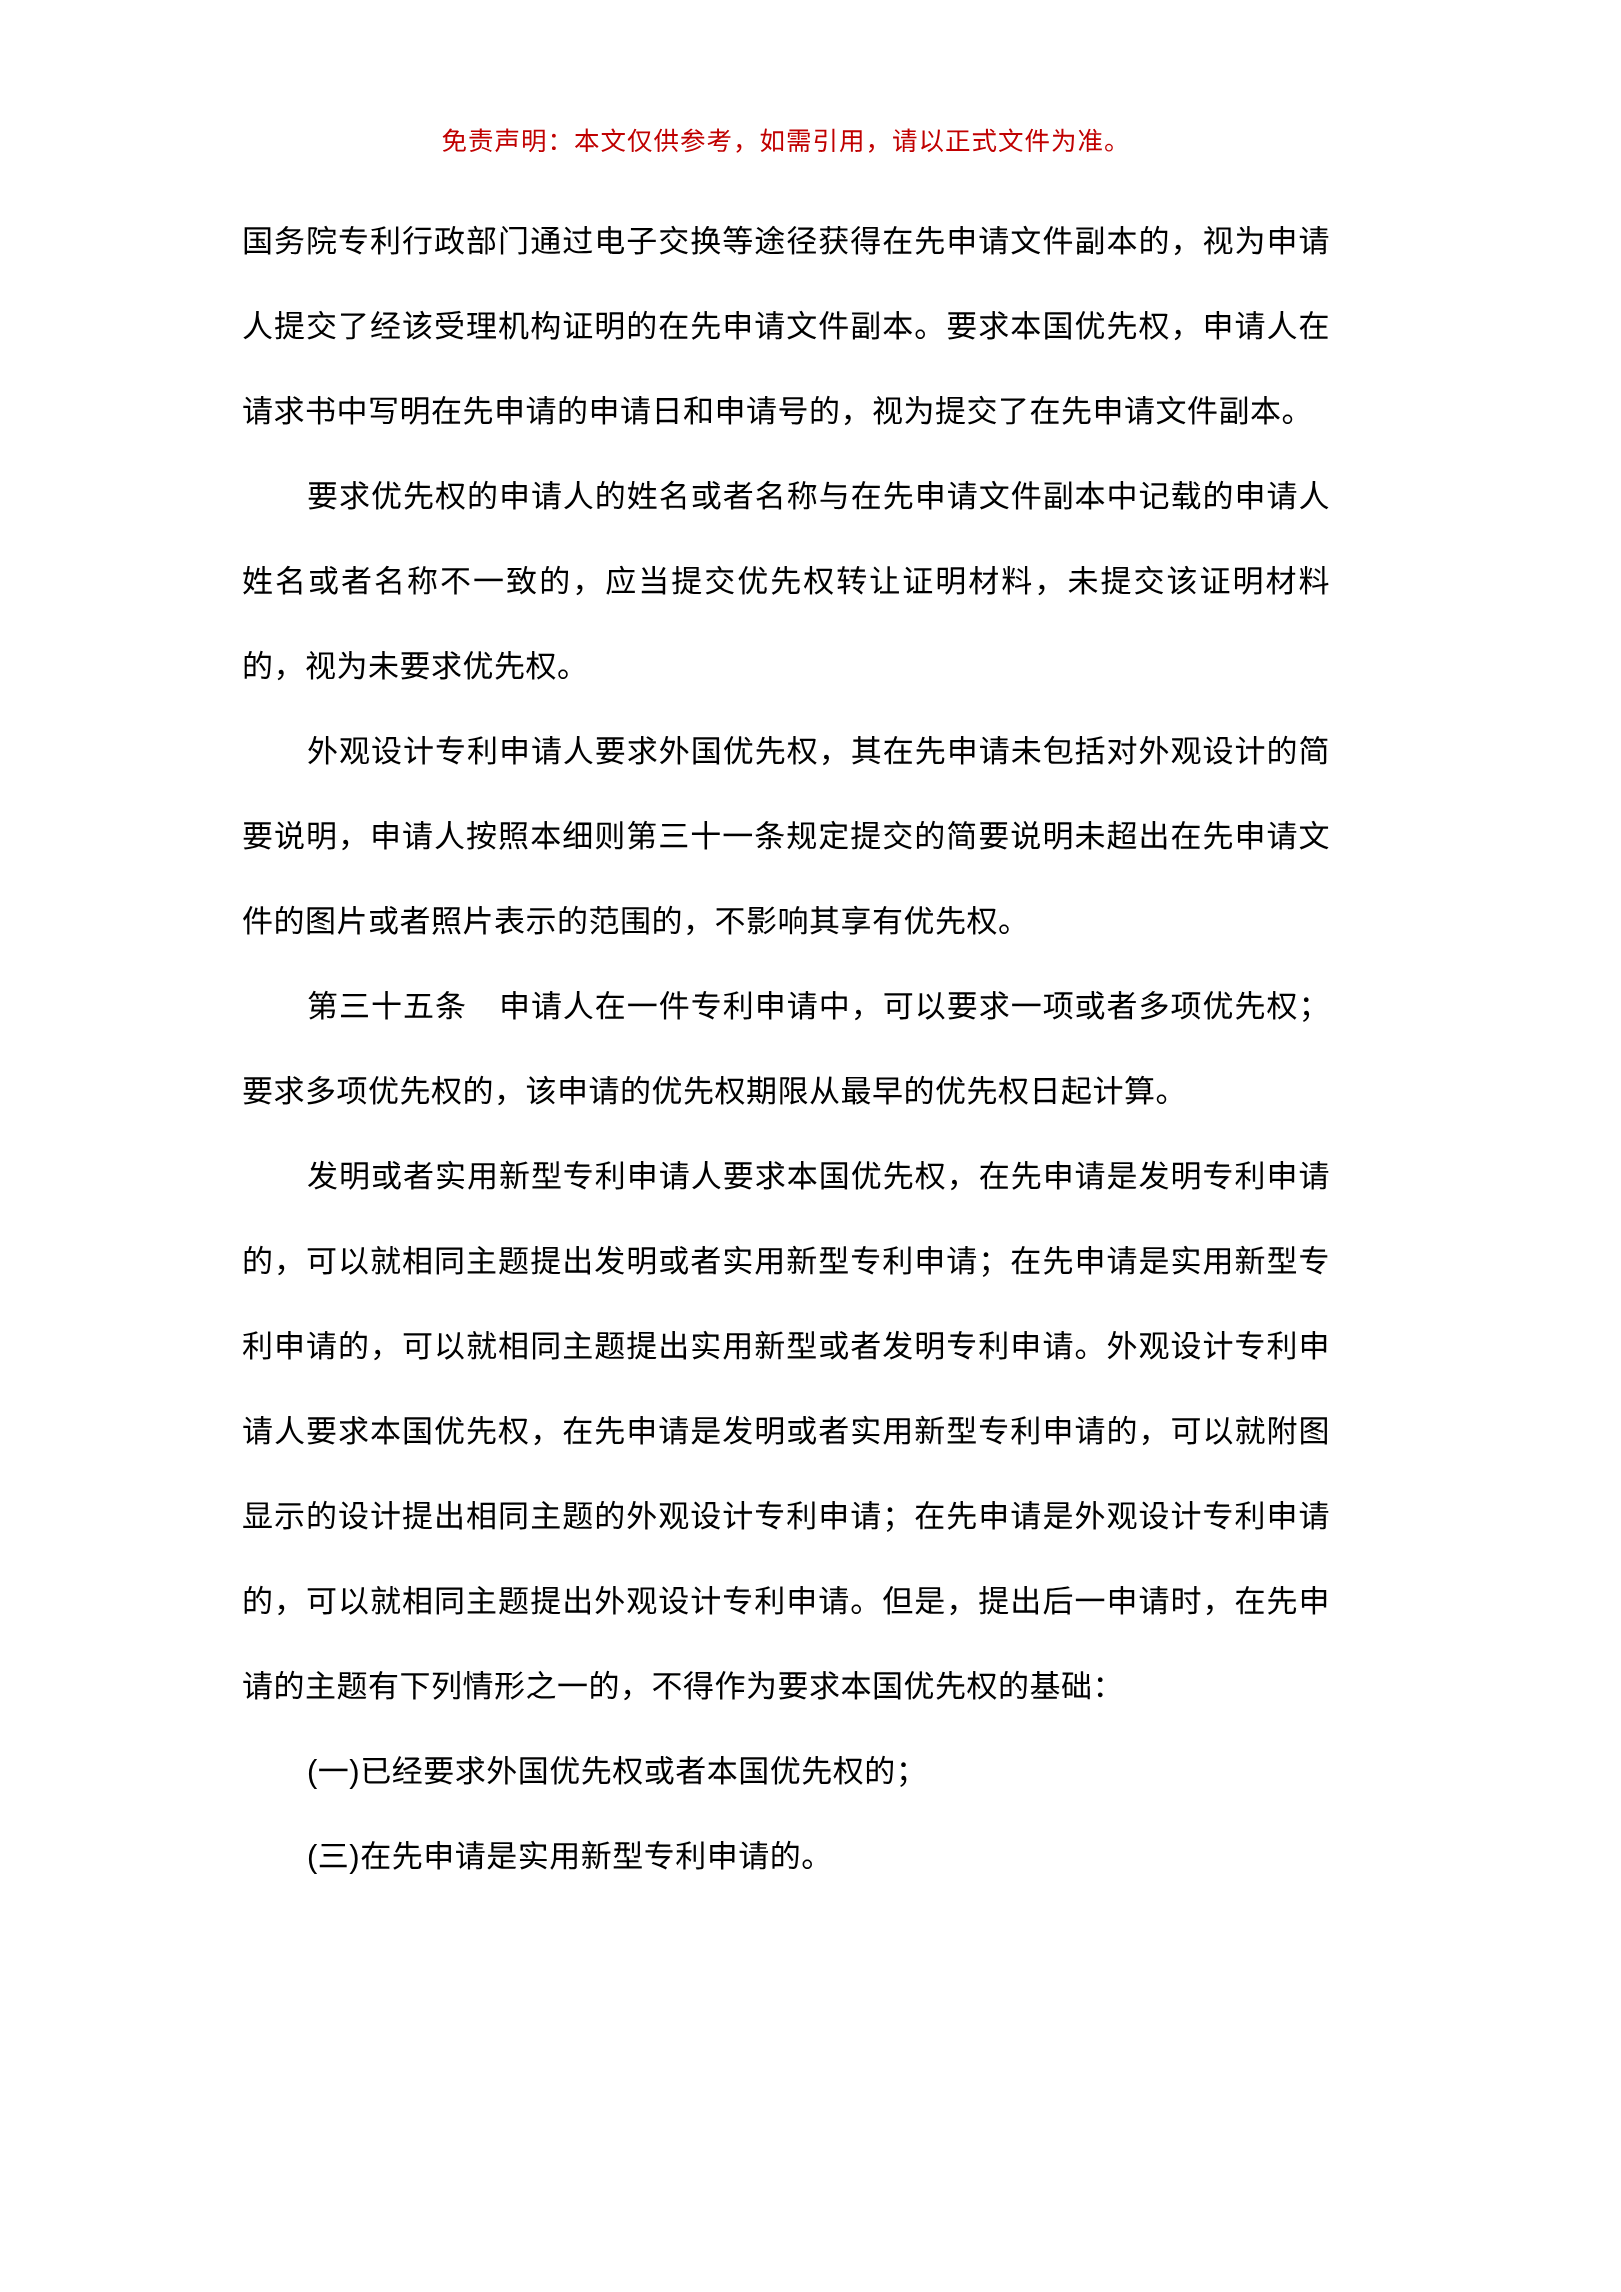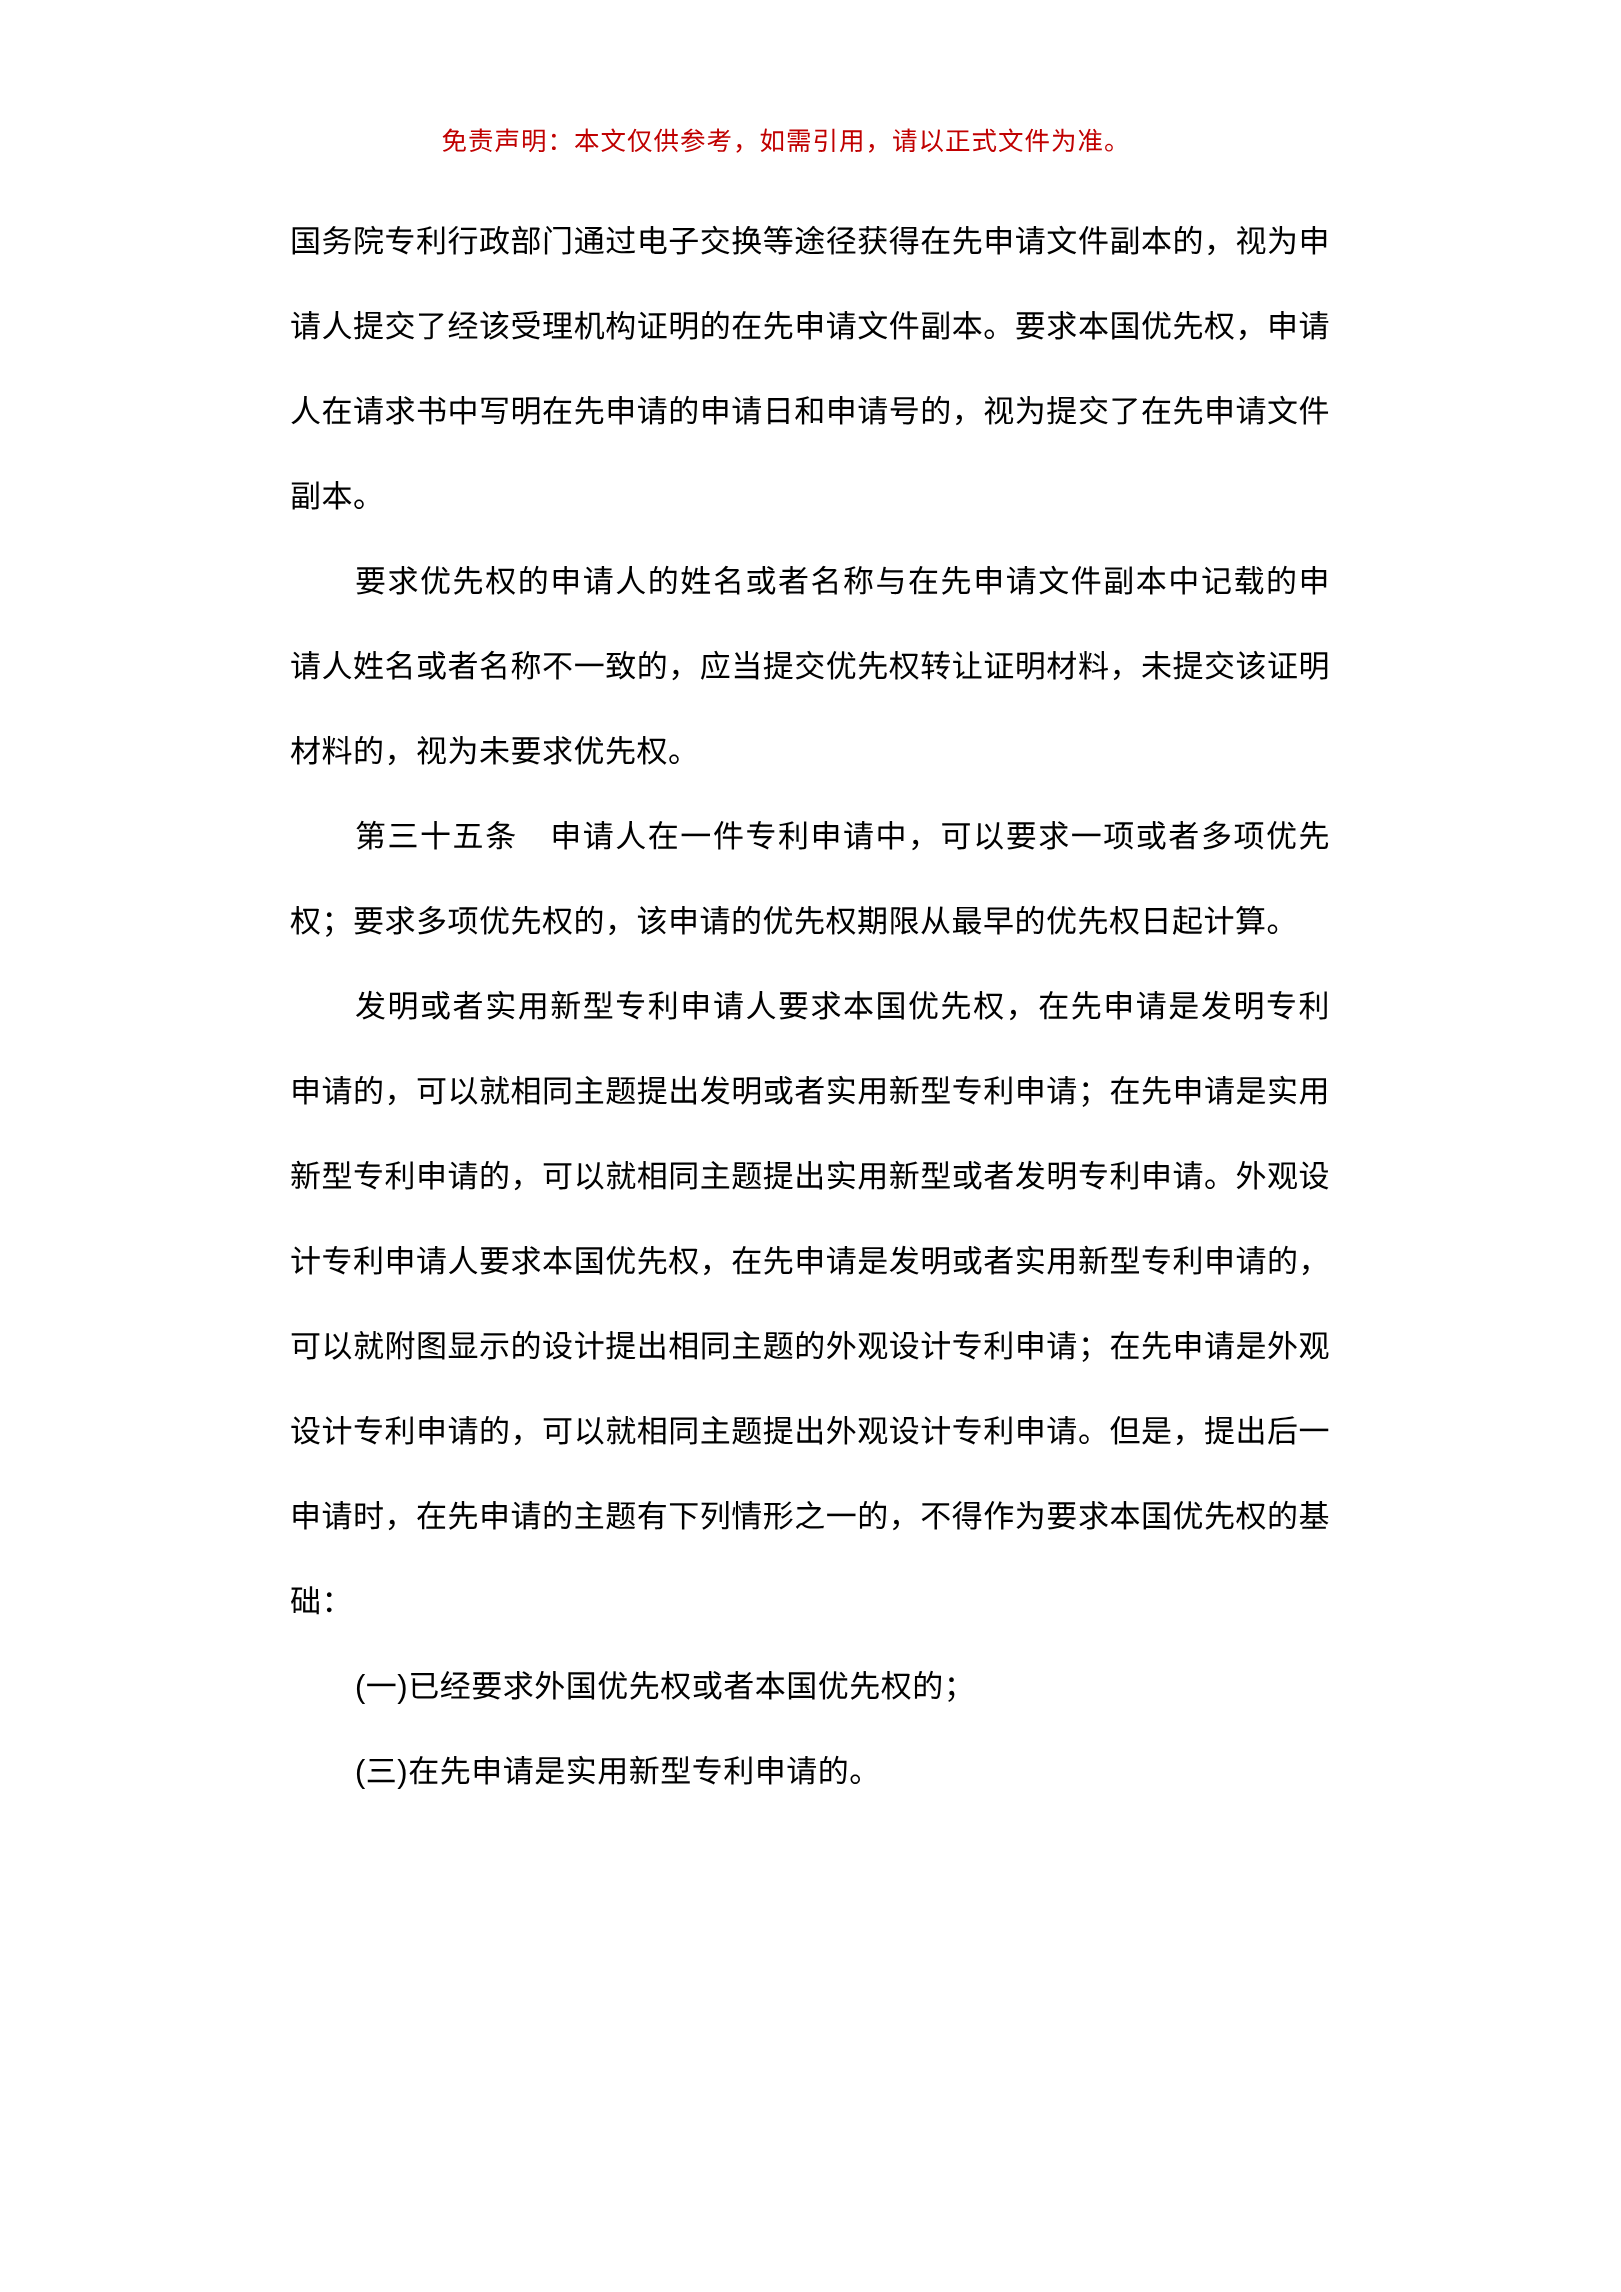--- a/index.html
+++ b/index.html
@@ -20,21 +20,20 @@
   }
   .disclaimer {
     font-size: 25.5px;
     line-height: 37px;
     text-align: center;
     margin: 0;
     letter-spacing: 1px;
   }
   .content {
     margin-top: 39px;
-    margin-left: 48px;
   }
   p.para {
     margin: 0;
     font-size: 31px;
     line-height: 85px;
     text-align: justify;
     letter-spacing: 0.5px;
     word-break: break-all;
   }
   p.para.indent {
@@ -43,19 +42,20 @@
 </style>
 </head>
 <body>
 
 <div class="page">
   <p class="disclaimer" style="color: rgb(192, 0, 0);">免责声明：本文仅供参考，如需引用，请以正式文件为准。</p>
 
   <div class="content">
     <p class="para">国务院专利行政部门通过电子交换等途径获得在先申请文件副本的，视为申请人提交了经该受理机构证明的在先申请文件副本。要求本国优先权，申请人在请求书中写明在先申请的申请日和申请号的，视为提交了在先申请文件副本。</p>
     <p class="para indent">要求优先权的申请人的姓名或者名称与在先申请文件副本中记载的申请人姓名或者名称不一致的，应当提交优先权转让证明材料，未提交该证明材料的，视为未要求优先权。</p>
+    <p class="para indent">外观设计专利申请人要求外国优先权，其在先申请未包括对外观设计的简要说明，申请人按照本细则第三十一条规定提交的简要说明未超出在先申请文件的图片或者照片表示的范围的，不影响其享有优先权。</p>
     <p class="para indent">第三十五条　申请人在一件专利申请中，可以要求一项或者多项优先权；要求多项优先权的，该申请的优先权期限从最早的优先权日起计算。</p>
     <p class="para indent">发明或者实用新型专利申请人要求本国优先权，在先申请是发明专利申请的，可以就相同主题提出发明或者实用新型专利申请；在先申请是实用新型专利申请的，可以就相同主题提出实用新型或者发明专利申请。外观设计专利申请人要求本国优先权，在先申请是发明或者实用新型专利申请的，可以就附图显示的设计提出相同主题的外观设计专利申请；在先申请是外观设计专利申请的，可以就相同主题提出外观设计专利申请。但是，提出后一申请时，在先申请的主题有下列情形之一的，不得作为要求本国优先权的基础：</p>
     <p class="para indent">(一)已经要求外国优先权或者本国优先权的；</p>
     <p class="para indent">(三)在先申请是实用新型专利申请的。</p>
   </div>
 </div>
 
 
 </body></html>

